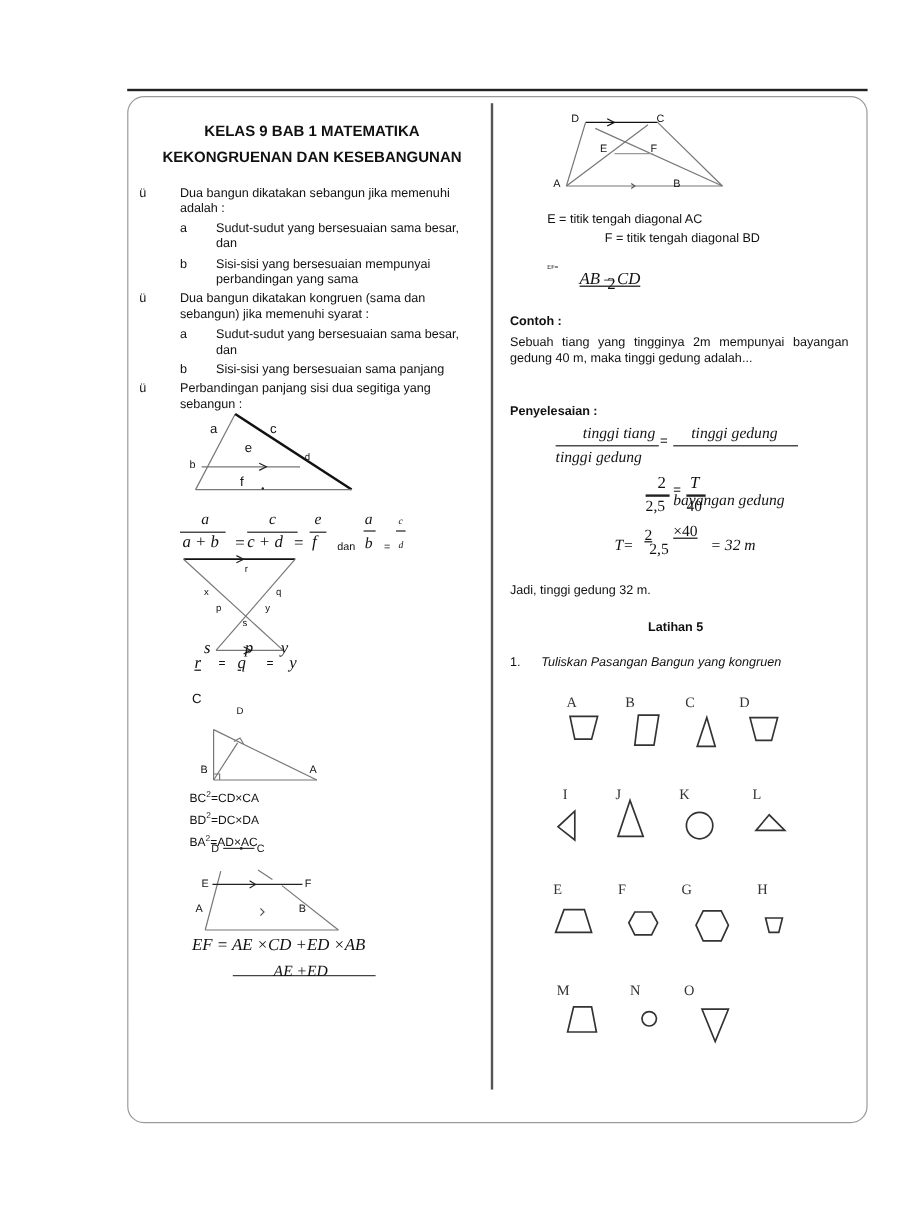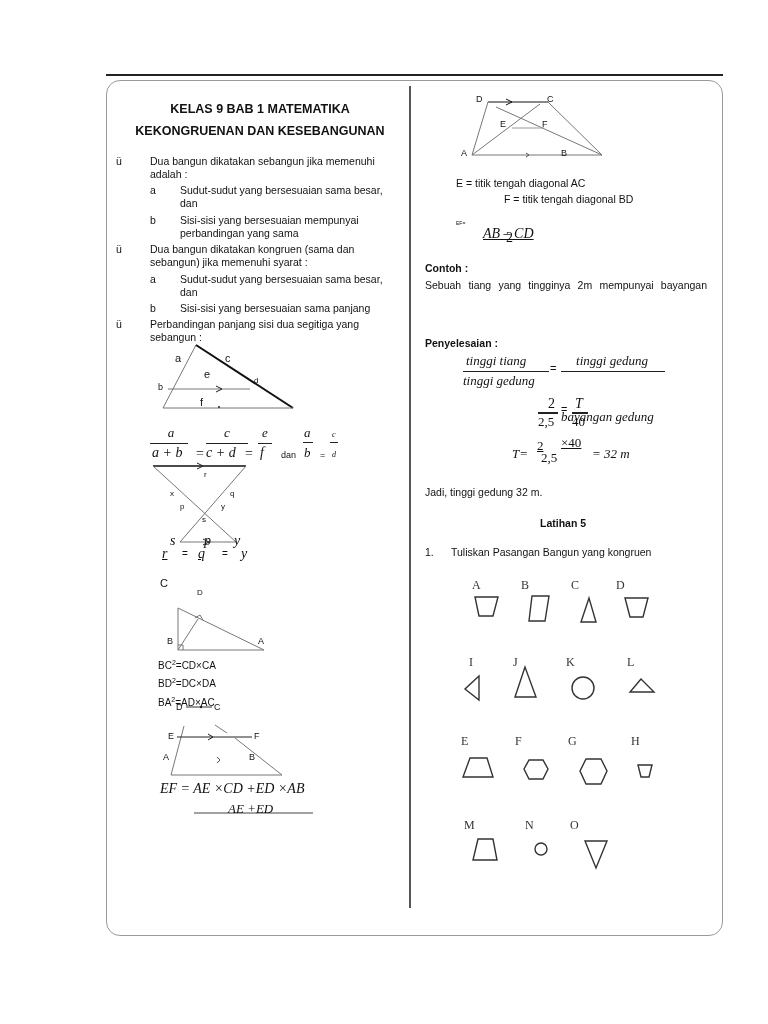--- a/index.html
+++ b/index.html
@@ -181,24 +181,25 @@
 
 <div class="abs txt" style="left:456px;top:177px;">E = titik tengah diagonal AC</div>
 <div class="abs txt" style="left:456px;top:193px;padding-left:48px;">F = titik tengah diagonal BD</div>
 <div class="abs" style="left:456px;top:220px;font-size:5px;">EF=</div>
 <div class="abs serif" style="left:483px;top:205px;font-size:14px;text-decoration:underline;margin-top:21px;">AB – CD</div>
 <div class="abs" style="left:506px;top:230px;font-size:14px;font-family:'Liberation Serif',serif;">2</div>
 
 <div class="abs txt bold" style="left:425px;top:262px;">Contoh :</div>
 <div class="abs txt" style="left:425px;top:278px;width:282px;line-height:14px;">
   <div style="text-align:justify;text-align-last:justify;">Sebuah tiang yang tingginya 2m mempunyai bayangan</div>
+  <div>gedung 40 m, maka tinggi gedung adalah...</div>
 </div>
 <div class="abs txt bold" style="left:425px;top:337px;">Penyelesaian :</div>
 
-<div class="abs serif" style="left:466px;top:353px;width:80px;text-align:left;font-size:13px;">tinggi  tiang</div>
+<div class="abs serif" style="left:466px;top:353px;width:80px;text-align:right;font-size:13px;">tinggi  tiang</div>
 <div class="fracline" style="left:463px;top:371px;width:86px;"></div>
 <div class="abs serif" style="left:463px;top:373px;font-size:13px;">tinggi  gedung</div>
 <div class="abs" style="left:550px;top:362px;font-size:11px;">=</div>
 <div class="abs serif" style="left:562px;top:353px;width:100px;text-align:center;font-size:13px;">tinggi gedung</div>
 <div class="fracline" style="left:561px;top:371px;width:104px;"></div>
 <div class="abs serif" style="left:561px;top:373px;font-size:13px;margin-top:36px;">bayangan gedung</div>
 
 <div class="abs" style="left:548px;top:396px;font-size:14px;font-family:'Liberation Serif',serif;">2</div>
 <div class="fracline" style="left:538px;top:412px;width:20px;height:2px;"></div>
 <div class="abs" style="left:538px;top:414px;font-size:13px;font-family:'Liberation Serif',serif;">2,5</div>
@@ -209,21 +210,21 @@
 
 <div class="abs serif" style="left:512px;top:446px;font-size:13px;">T=</div>
 <div class="abs" style="left:537px;top:438px;font-size:13px;font-family:'Liberation Serif',serif;text-decoration:underline;">2</div>
 <div class="abs" style="left:541px;top:450px;font-size:13px;font-family:'Liberation Serif',serif;">2,5</div>
 <div class="abs" style="left:561px;top:435px;font-size:13px;font-family:'Liberation Serif',serif;text-decoration:underline;">×40</div>
 <div class="abs serif" style="left:592px;top:446px;font-size:13px;">= 32 m</div>
 
 <div class="abs txt" style="left:425px;top:486px;">Jadi, tinggi gedung 32 m.</div>
 <div class="abs txt bold" style="left:540px;top:517px;">Latihan 5</div>
 <span class="abs txt" style="left:425px;top:546px;">1.</span>
-<span class="abs txt" style="left:451px;top:546px;">Tuliskan Pasangan Bangun yang kongruen</span>
+<span class="abs txt" style="left:451px;top:546px;font-style:italic;">Tuliskan Pasangan Bangun yang kongruen</span>
 
 <span class="shape-label" style="left:472px;top:578px;">A</span>
 <span class="shape-label" style="left:521px;top:578px;">B</span>
 <span class="shape-label" style="left:571px;top:578px;">C</span>
 <span class="shape-label" style="left:616px;top:578px;">D</span>
 <span class="shape-label" style="left:469px;top:655px;">I</span>
 <span class="shape-label" style="left:513px;top:655px;">J</span>
 <span class="shape-label" style="left:566px;top:655px;">K</span>
 <span class="shape-label" style="left:627px;top:655px;">L</span>
 <span class="shape-label" style="left:461px;top:734px;">E</span>

